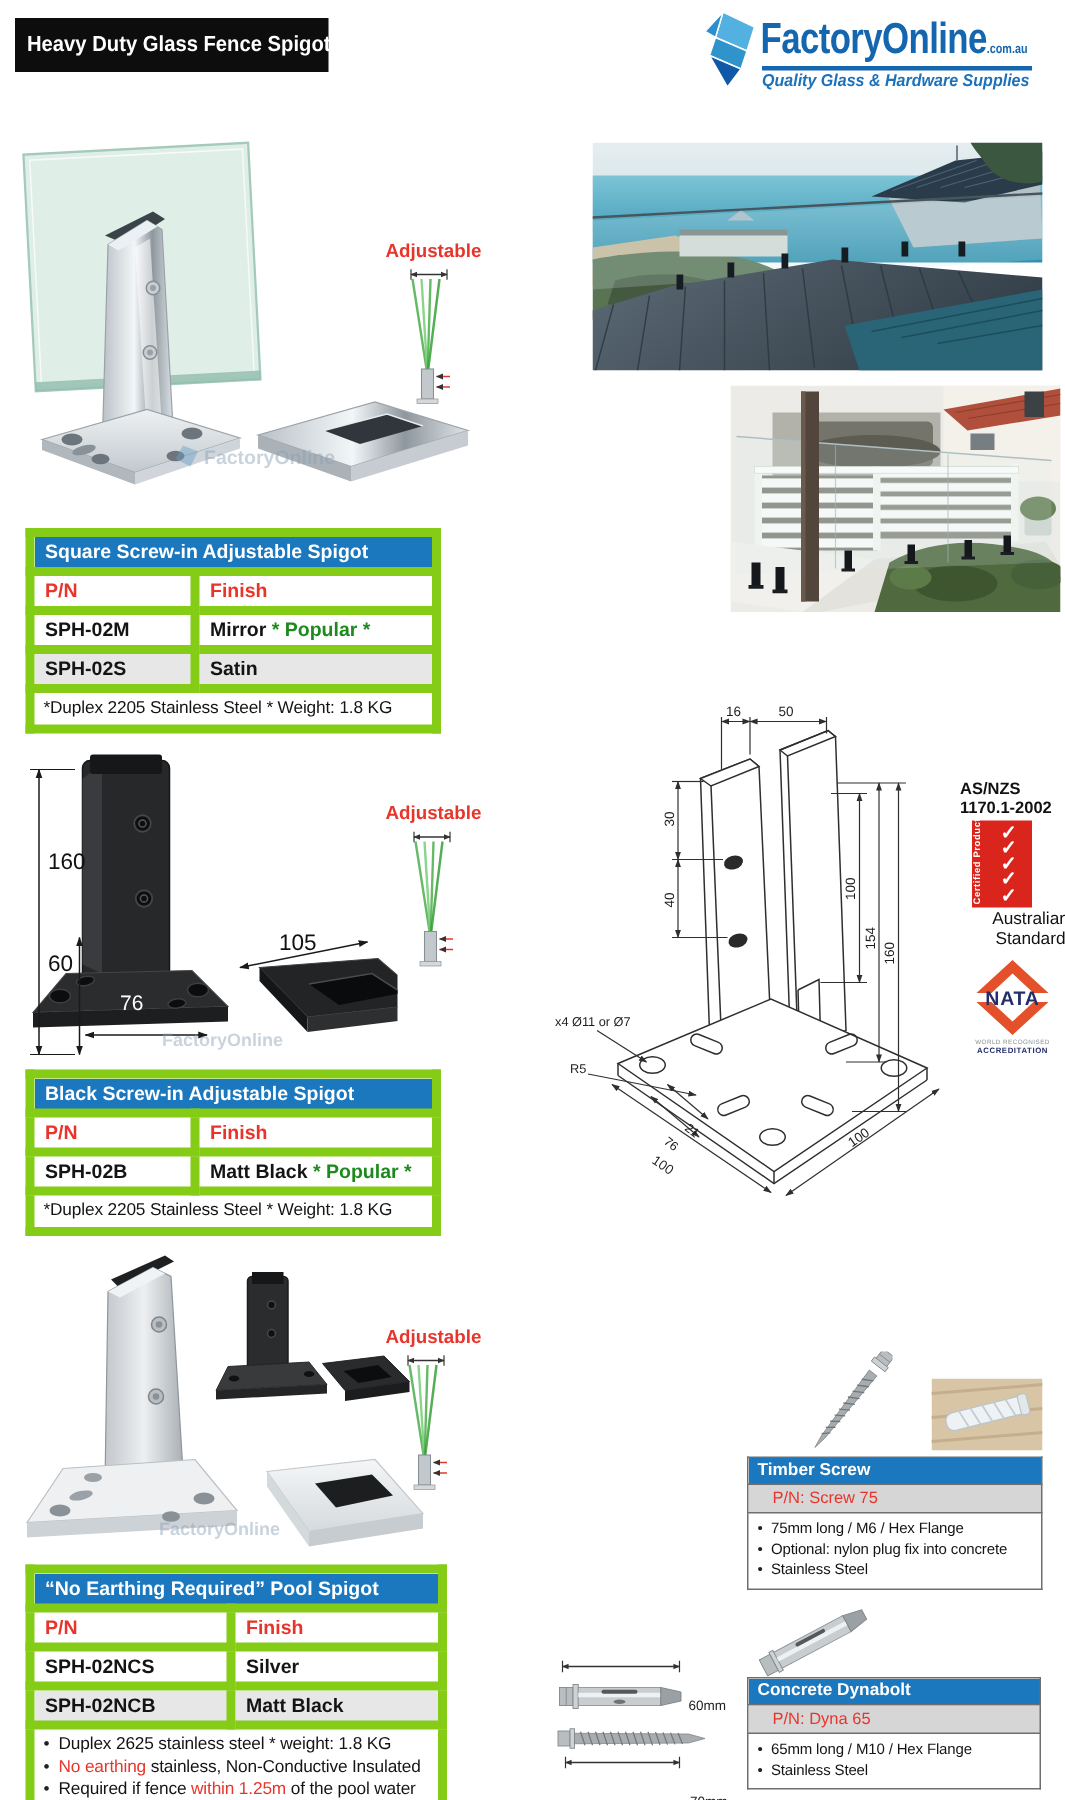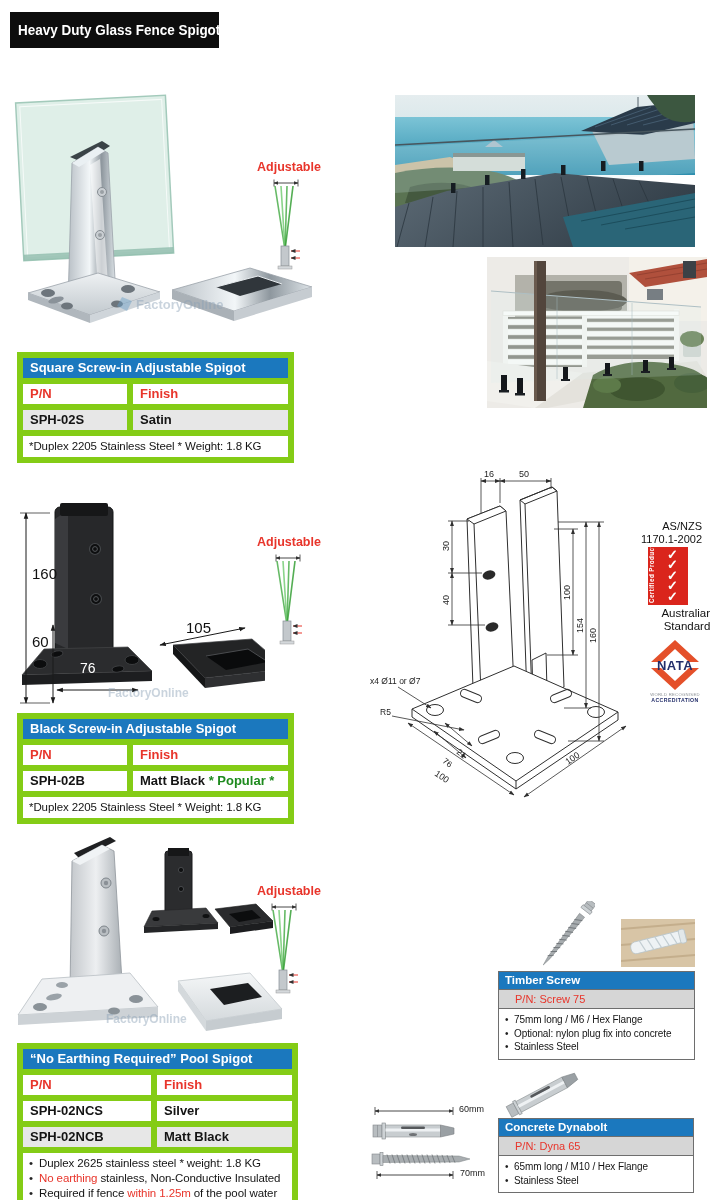--- a/index.html
+++ b/index.html
@@ -41,40 +41,51 @@
   .atable .a-head td{background:var(--blue);color:#fff;font-weight:bold;font-size:11.5px;line-height:13px;margin-top:18px;}
   .atable .a-pn td{background:var(--pn_gray);color:var(--red);font-size:11px;line-height:14px;padding-left:16px;}
   .atable .a-body td{padding:4px 4px 5px 6px;}
   .acc-line{font-size:10px;line-height:13.5px;white-space:nowrap;letter-spacing:-0.1px;}
   .acc-line .bullet{display:inline-block;width:9px;color:#222;}
 
   
   .adj-label{font-size:12.5px;font-weight:bold;color:var(--red);white-space:nowrap;}
 
   
-  .asnzs{width:62px;text-align:right;font-size:11px;font-weight:normal;color:#111;line-height:12.5px;white-space:nowrap;}
+  .asnzs{width:62px;text-align:left;font-size:11px;font-weight:bold;color:#111;line-height:12.5px;white-space:nowrap;}
   .certbox{width:40px;height:58px;background:var(--cert_red);display:flex;}
   .cert-vert{writing-mode:vertical-rl;transform:rotate(180deg);font-size:6.3px;font-weight:bold;color:#fff;
     letter-spacing:.4px;padding:2px 0 2px 2px;white-space:nowrap;}
   .cert-checks{display:flex;flex-direction:column;justify-content:center;flex:1;align-items:center;}
   .cert-checks span{color:#fff;font-size:13px;font-weight:bold;line-height:10.5px;}
   .austd{width:62px;text-align:center;font-size:11.5px;color:#111;line-height:12.5px;}
 
-  .dim-label{font-size:9px;color:#222;white-space:nowrap;}
+  .dim-label{font-size:9px;color:#222;white-space:nowrap;margin-top:28px;}
   svg{display:block;}
 </style>
 </head>
 <body>
 
 <div class="page">
 
   <div class="abs banner">
     <span>Heavy Duty Glass Fence Spigots</span>
   </div>
 
+  <div class="abs logo">
+    <svg class="abs" style="left:0;top:2px" width="34" height="50" viewBox="0 0 34 50">
+      <polygon points="12,0 33,10 28,26 7,17" fill="#53b1e2" stroke="#fff" stroke-width="1"></polygon>
+      <polygon points="12,0 7,17 0,13" fill="#2b8ecf" stroke="#fff" stroke-width="1"></polygon>
+      <polygon points="7,17 28,26 24,38 3,29" fill="#2f93cc" stroke="#fff" stroke-width="1"></polygon>
+      <polygon points="3,29 24,38 15,50" fill="#1059a8" stroke="#fff" stroke-width="1"></polygon>
+    </svg>
+    <div class="logo-name"><span>FactoryOnline</span><span class="logo-domain">.com.au</span></div>
+    <div class="logo-rule"></div>
+    <div class="logo-tag">Quality Glass &amp; Hardware Supplies</div>
+  </div>
 
   <svg class="abs" style="left:10px;top:85px" width="345" height="262" viewBox="0 0 345 262">
     <defs>
       <linearGradient id="met1" x1="0" y1="0" x2="1" y2="0">
         <stop offset="0" stop-color="#b9c0c6"></stop>
           <stop offset=".45" stop-color="#f2f6f8"></stop>
         <stop offset=".7" stop-color="#8e979e"></stop>
           <stop offset="1" stop-color="#dfe5e9"></stop>
       </linearGradient>
       <linearGradient id="met2" x1="0" y1="0" x2="0" y2="1">
@@ -122,20 +133,24 @@
     <tbody>
         <tr class="t-head">
           <td colspan="2">Square Screw-in Adjustable Spigot</td>
         </tr>
     <tr class="t-cols">
       <td>P/N</td>
       <td>Finish</td>
     </tr>
     </tbody>
       <tbody>
+        <tr class="prow">
+          <td>SPH-02M</td>
+          <td>Mirror <span class="green">* Popular *</span></td>
+        </tr>
         <tr class="prow alt">
           <td>SPH-02S</td>
           <td>Satin</td>
         </tr>
       </tbody>
     <tbody>
         <tr class="t-foot">
           <td colspan="2">
             <div>
               <div class="note-line"><span>*Duplex 2205 Stainless Steel * Weight: 1.8 KG</span></div>

